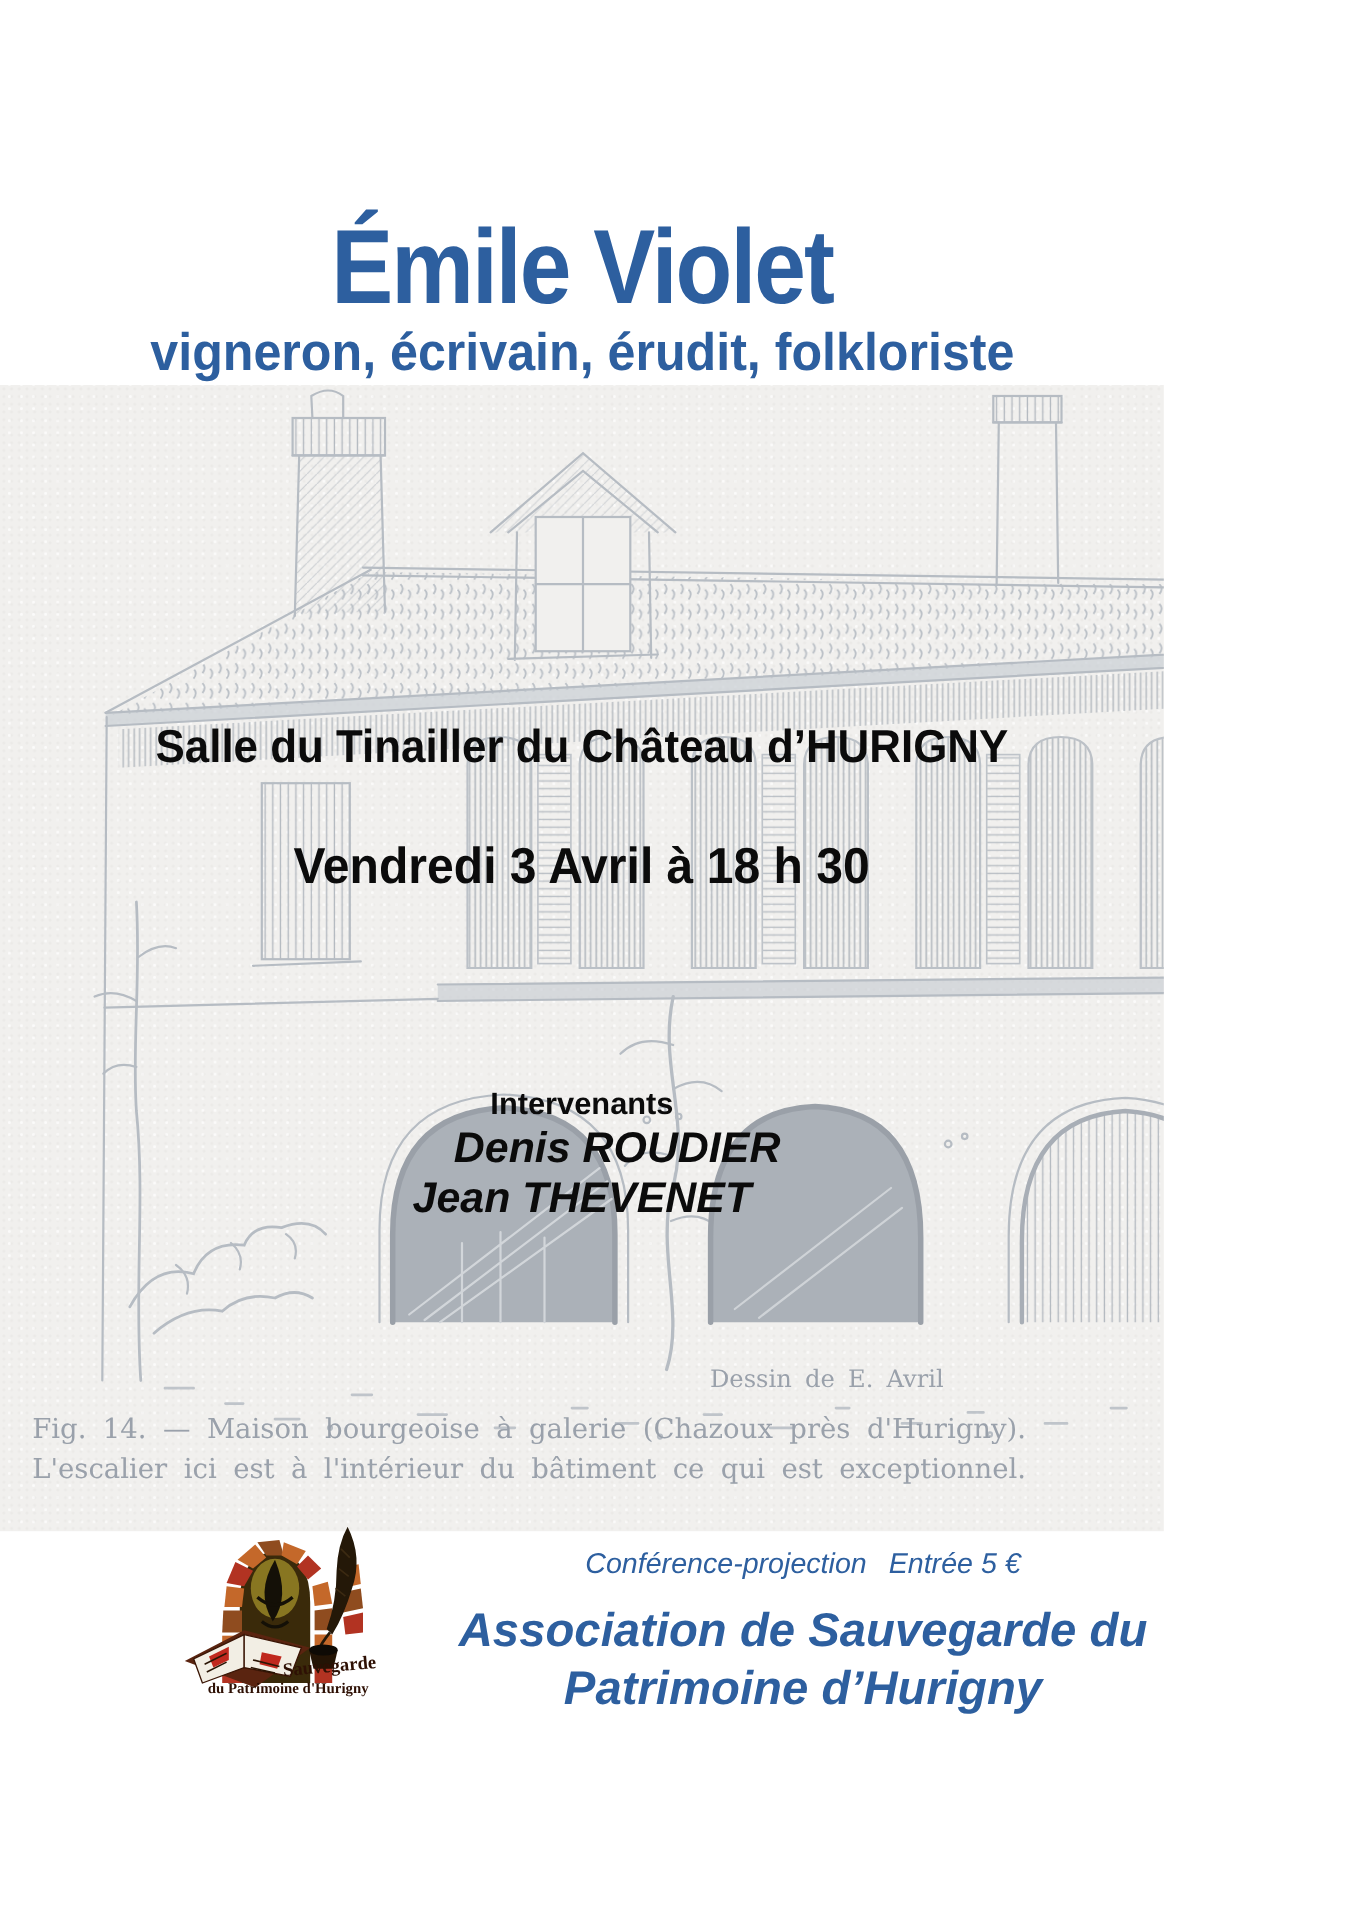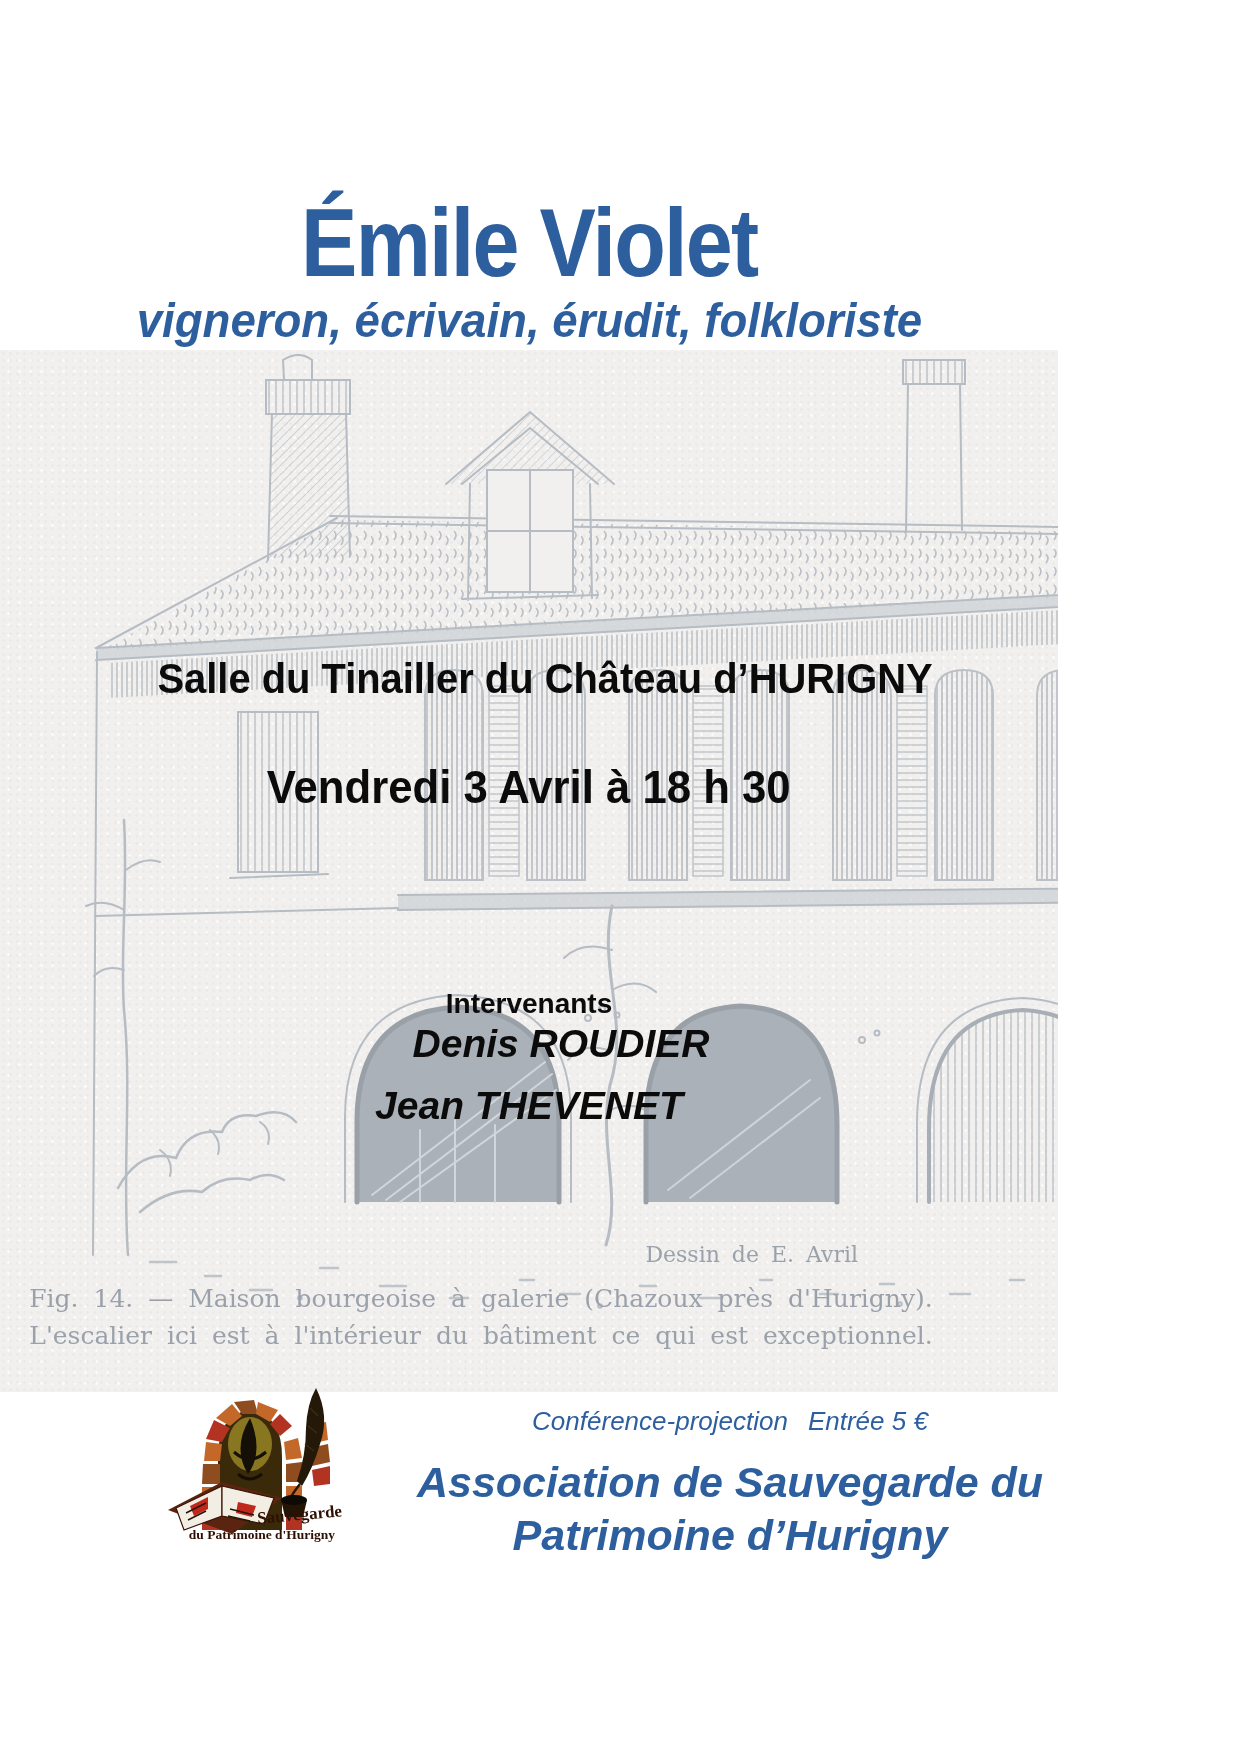--- a/index.html
+++ b/index.html
@@ -23,27 +23,27 @@
     background-size:7px 7px, 11px 11px;
     background-position:0 0, 3px 5px;
     pointer-events:none;
   }
   .sketch{position:absolute;left:0;top:0;}
   
   .center-line{position:absolute;left:0;width:100%;text-align:center;white-space:nowrap;}
   .condense{display:inline-block;transform:scaleX(.88);transform-origin:center;}
   .condense95{display:inline-block;transform:scaleX(.95);transform-origin:center;}
   .title{top:188px;font-size:96px;font-weight:bold;letter-spacing:-2px;color:var(--accent-blue,#2d5f9f);}
-  .subtitle{top:293px;font-size:48px;font-weight:bold;font-style:italic;color:var(--accent-blue,#2d5f9f);}
-  .venue{top:655px;font-size:42px;font-weight:bold;color:var(--text-black,#0b0b0b);padding-left:16px;}
+  .subtitle{top:293px;font-size:48px;font-weight:bold;color:var(--accent-blue,#2d5f9f);}
+  .venue{top:655px;font-size:42px;font-weight:bold;color:var(--text-black,#0b0b0b);}
   .datetime{top:760px;font-size:46px;font-weight:bold;color:var(--text-black,#0b0b0b);}
   .speakers-heading{top:988px;font-size:28px;font-weight:bold;color:var(--text-black,#0b0b0b);}
   .speaker{font-size:39px;font-weight:bold;font-style:italic;color:var(--text-black,#0b0b0b);}
   .speaker1{top:1022px;margin-left:32px;}
-  .speaker2{top:1068px;margin-top:16px;}
+  .speaker2{top:1068px;}
   .scan-serif{font-family:"DejaVu Serif", serif;color:var(--caption-gray,#9aa1ab);}
   .credit{position:absolute;top:1242px;right:200px;font-size:22px;word-spacing:5px;white-space:nowrap;}
   .caption1{top:1284px;font-size:25px;word-spacing:7px;transform:translateX(-48px);}
   .caption2{top:1321px;font-size:25px;word-spacing:7px;transform:translateX(-48px);}
   
   .footer{position:absolute;left:220px;top:1406px;width:1020px;text-align:center;color:var(--accent-blue,#2d5f9f);}
   .conf-line{font-size:26px;font-weight:normal;font-style:italic;white-space:nowrap;}
   .conf-line .gap{display:inline-block;width:20px;}
   .org{margin-top:19px;font-size:43px;font-weight:bold;font-style:italic;line-height:53px;}
   .logo{position:absolute;left:150px;top:1382px;width:216px;height:168px;}

